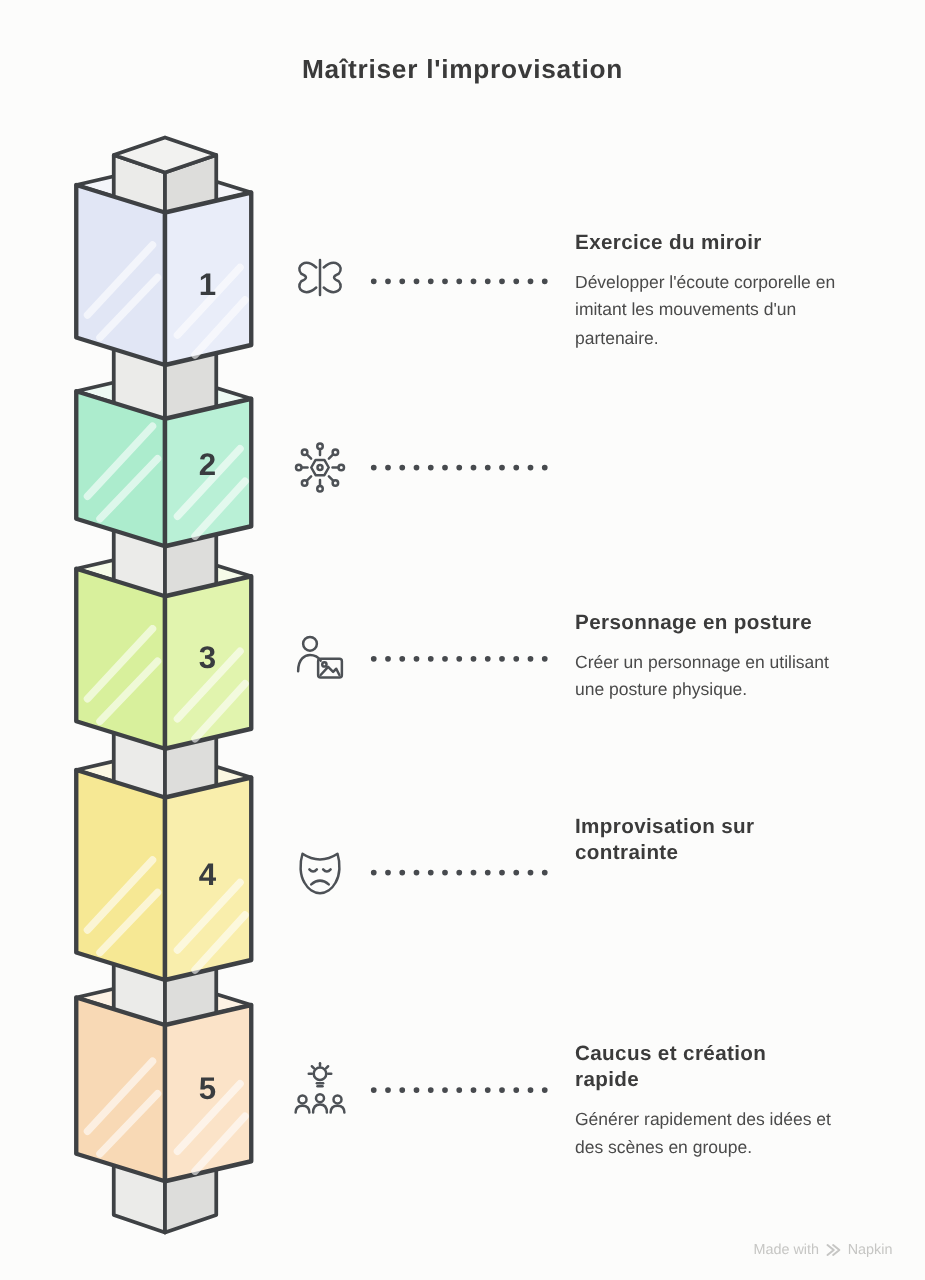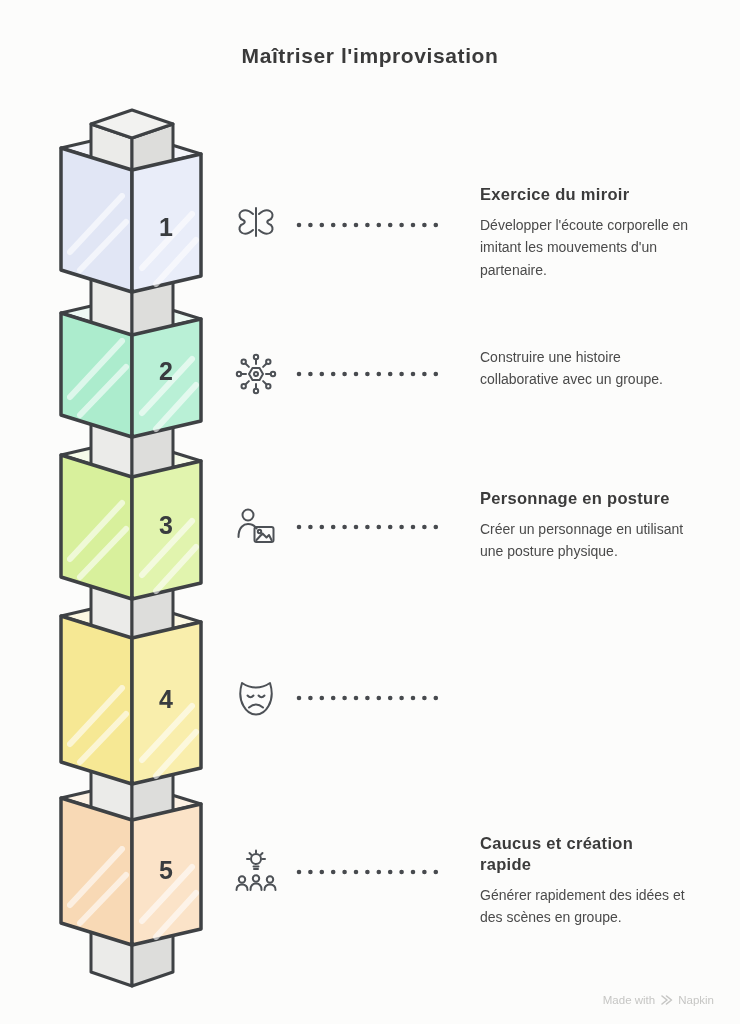--- a/index.html
+++ b/index.html
@@ -4,21 +4,21 @@
 <style>
   html,body{margin:0;padding:0;background:#ffffff;}
   .canvas{position:relative;width:740px;height:1024px;background:#fcfcfb;overflow:hidden;
           font-family:"Liberation Sans",sans-serif;}
   .title{position:absolute;top:44px;left:0;width:100%;text-align:center;margin:0;
          font-size:21px;font-weight:800;letter-spacing:.6px;color:#3a3a3a;}
   .tower{position:absolute;left:40px;top:95px;width:250px;height:910px;}
   .row{position:absolute;left:0;width:740px;}
   .row-icon{position:absolute;}
   .dots{position:absolute;}
-  .row-text{position:absolute;left:480px;top:0;}
+  .row-text{position:absolute;left:460px;top:0;}
   .row-title{margin:0 0 9px 0;font-size:16.5px;font-weight:800;letter-spacing:.3px;
              color:#3b3b3b;max-width:196px;line-height:1.27;}
   .row-desc{margin:0;font-size:14px;color:#4a4a4a;max-width:222px;line-height:1.6;}
   .footer{position:absolute;top:994px;right:26px;display:flex;align-items:center;gap:5px;
           font-size:11.5px;color:#c6c6c4;padding-left:11px;}
   .num{font-family:"Liberation Sans",sans-serif;font-weight:bold;font-size:25px;fill:#393c3f;}
 </style>
 </head>
 <body>
 
@@ -136,21 +136,20 @@
         <circle cx="10.7" cy="10.7" r="2.2"></circle>
       <line x1="23" y1="13" x2="23" y2="8.5"></line>
         <circle cx="23" cy="6" r="2.2"></circle>
       <line x1="30.1" y1="15.9" x2="33.3" y2="12.7"></line>
         <circle cx="35.3" cy="10.7" r="2.2"></circle>
     </svg>
     <svg class="dots" style="left:296px;top:23px;" width="154" height="10">
       <line x1="3" y1="5" x2="151" y2="5" stroke="#474a4e" stroke-width="4.6" stroke-linecap="round" stroke-dasharray="0 11.4"></line>
     </svg>
     <div class="row-text">
-      <p class="row-desc">Construire une histoire collaborative avec un groupe.</p>
     </div>
   </div>
 
   <div class="row" style="top:488px;">
     <svg class="row-icon" style="left:233px;top:16px;" width="46" height="46" viewBox="0 0 46 46" fill="none" stroke="#4d5156" stroke-width="2" stroke-linecap="round" stroke-linejoin="round">
       <circle cx="15" cy="11" r="5.5"></circle>
       <path d="M5.5 33 C5.5 23 11 20 15 20 C18 20 21.5 21.5 23.5 24.5"></path>
       <rect x="21.5" y="23" width="19" height="15" rx="2"></rect>
       <circle cx="26.5" cy="27.5" r="1.7"></circle>
       <path d="M23.5 36 L29.5 29.5 L33.5 33.5 L36 31 L38.5 36"></path>
@@ -168,20 +167,21 @@
     <svg class="row-icon" style="left:233px;top:24px;" width="46" height="46" viewBox="0 0 46 46" fill="none" stroke="#4d5156" stroke-width="2" stroke-linecap="round" stroke-linejoin="round">
       <path d="M9 8 C13.5 11 18 12.5 23 12.5 C28 12.5 32.5 11 37 8 C39.5 16 39 25 35.5 31 C32.5 36.5 27.5 39.5 23 39.5 C18.5 39.5 13.5 36.5 10.5 31 C7 25 6.5 16 9 8 Z"></path>
       <path d="M14.5 20.5 Q17.5 24 20.5 20.5"></path>
       <path d="M25.5 20.5 Q28.5 24 31.5 20.5"></path>
       <path d="M16 32.5 Q23 26.5 30 32.5"></path>
     </svg>
     <svg class="dots" style="left:296px;top:42px;" width="154" height="10">
       <line x1="3" y1="5" x2="151" y2="5" stroke="#474a4e" stroke-width="4.6" stroke-linecap="round" stroke-dasharray="0 11.4"></line>
     </svg>
     <div class="row-text">
+      <h3 class="row-title">Improvisation sur contrainte</h3>
     </div>
   </div>
 
   <div class="row" style="top:833px;">
     <svg class="row-icon" style="left:233px;top:16px;" width="46" height="46" viewBox="0 0 46 46" fill="none" stroke="#4d5156" stroke-width="2" stroke-linecap="round" stroke-linejoin="round">
       <circle cx="23" cy="10" r="5"></circle>
       <line x1="20.5" y1="17.5" x2="25.5" y2="17.5"></line>
       <line x1="21" y1="20" x2="25" y2="20"></line>
       <line x1="23" y1="1.5" x2="23" y2="3.5"></line>
       <line x1="14" y1="10" x2="16.5" y2="10"></line>

